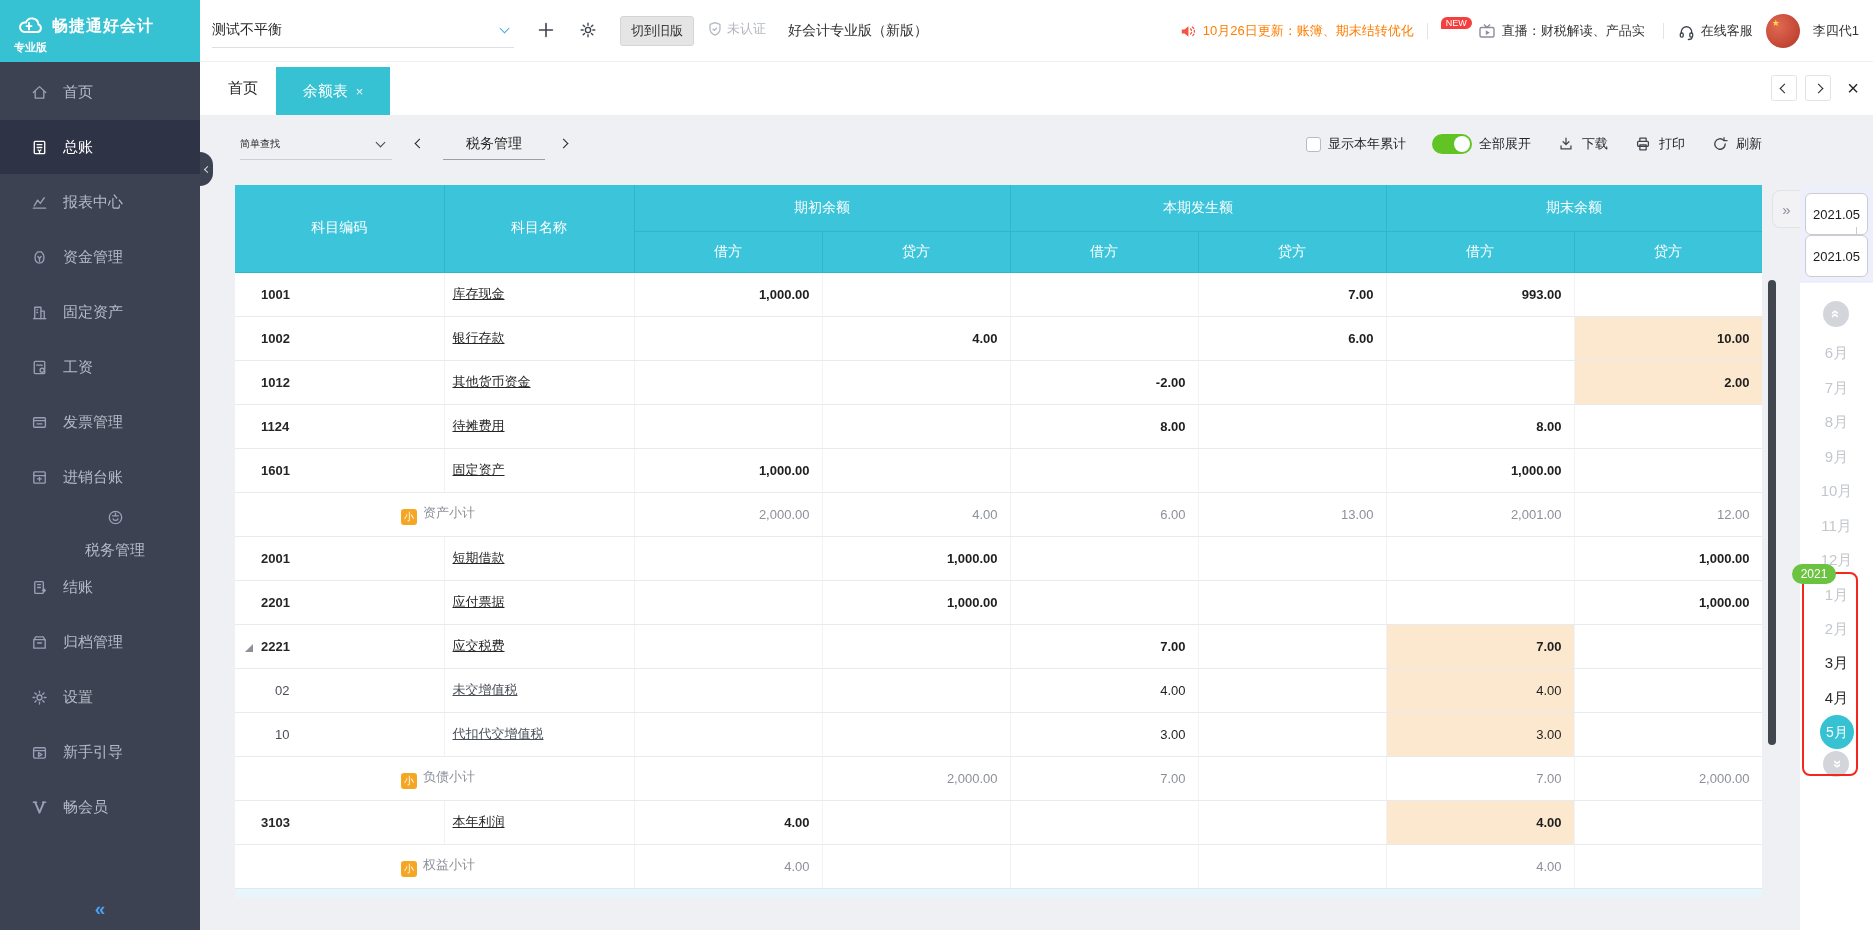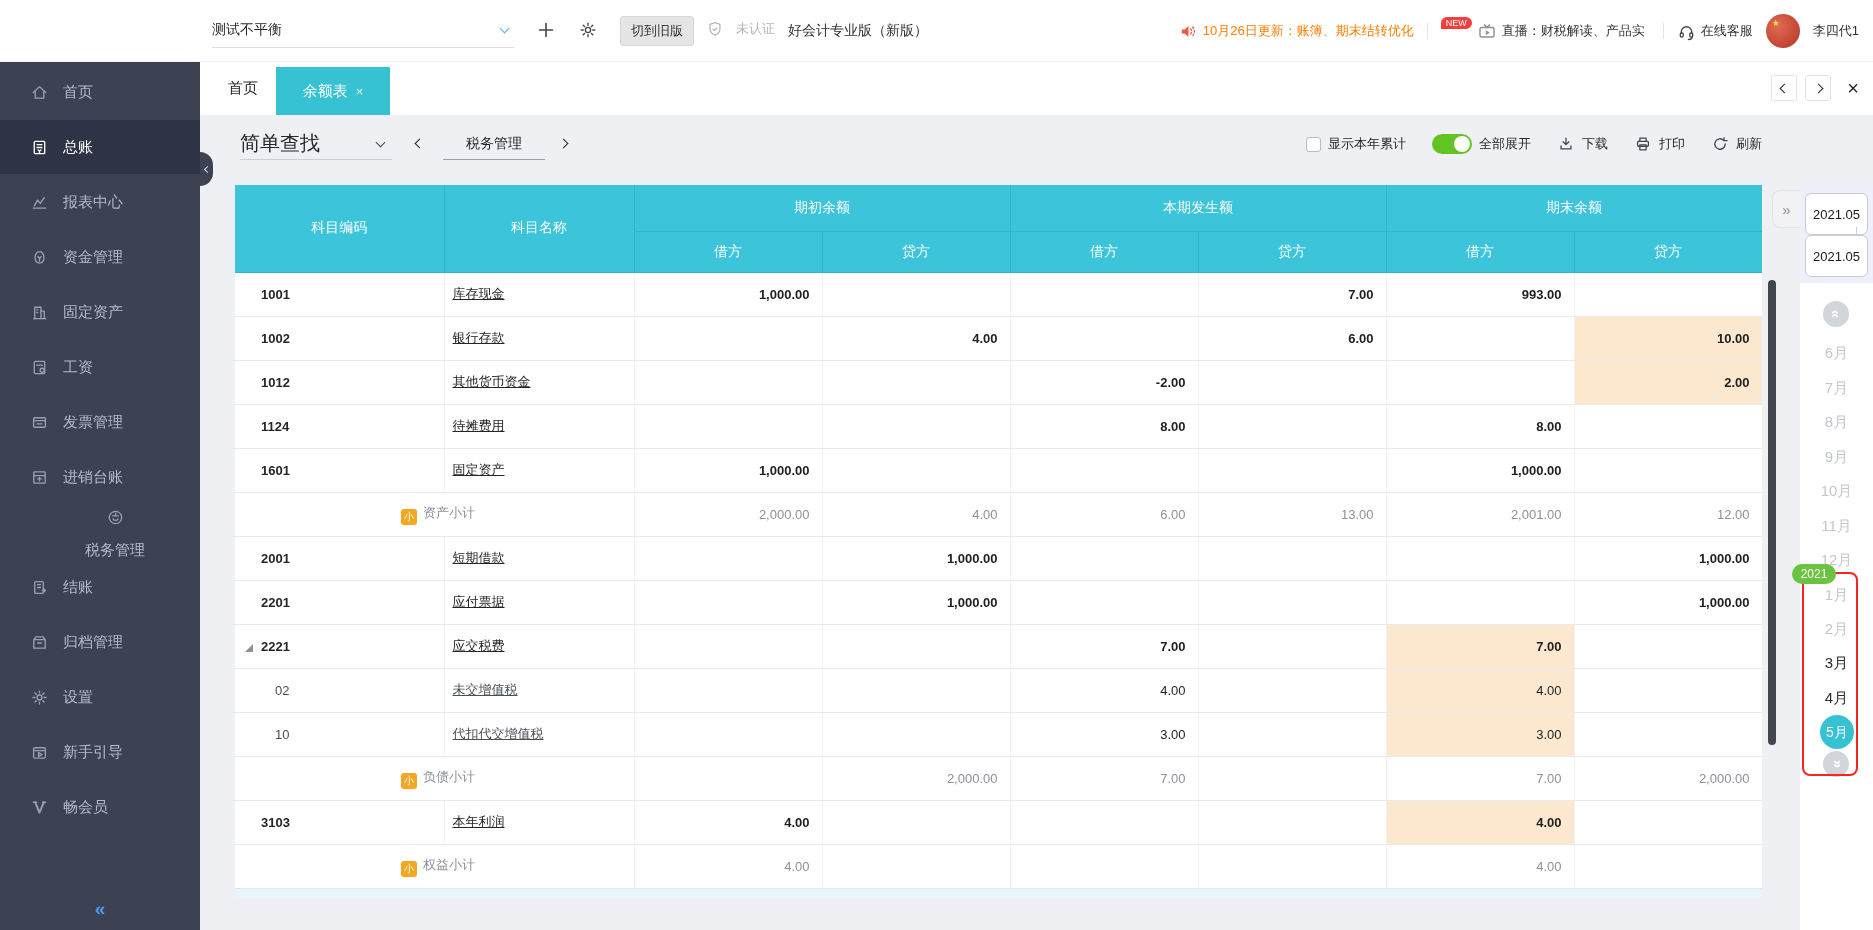--- a/index.html
+++ b/index.html
@@ -15,21 +15,21 @@
   
   #topbar { position:absolute; left:0; top:0; width:1873px; height:62px; background:#fff; border-bottom:1px solid #f0f0f2; z-index:30; }
   #logo { position:absolute; left:0; top:0; width:200px; height:62px; background:#36c2d2; color:#fff; }
   #logo .cloud { position:absolute; left:14px; top:11px; color:#fff; }
   #logo .lg-title { position:absolute; left:52px; top:16px; font-size:16px; font-weight:bold; letter-spacing:1px; }
   #logo .lg-sub { position:absolute; left:14px; top:40px; font-size:11px; font-weight:bold; }
   #acct { position:absolute; left:212px; top:12px; width:302px; height:36px; border-bottom:1px solid #dcdfe3; display:flex; align-items:center; justify-content:space-between; font-size:14px; cursor:pointer; }
   #acct .chv { color:#53a8e2; margin-right:6px; margin-top:-3px; }
   .tb-ic { position:absolute; top:20px; color:#40454d; cursor:pointer; }
   #btn-old { position:absolute; left:620px; top:16px; height:30px; padding:0 10px; border:1px solid #d2d5da; border-radius:3px; font-size:13px; color:#333; display:flex; align-items:center; cursor:pointer; background:#e5e5e5; }
-  #cert { position:absolute; left:706px; top:20px; display:flex; align-items:center; gap:12px; color:#b3b7be; font-size:13px; }
+  #cert { position:absolute; left:706px; top:20px; display:flex; align-items:center; gap:3px; color:#b3b7be; font-size:13px; }
   #prodname { position:absolute; left:788px; top:22px; font-size:14px; color:#333; }
   #topbar-right { position:absolute; right:14px; top:0; height:62px; display:flex; align-items:center; gap:13px; }
   #announce { display:flex; align-items:center; gap:6px; cursor:pointer; }
   #announce .spk { color:#f55441; }
   #announce .txt { color:#ff7d00; font-size:13px; }
   .vdiv { width:1px; height:16px; background:#e3e4e8; }
   #live { display:flex; align-items:center; gap:5px; cursor:pointer; position:relative; }
   #live .badge { background:#f53f3f; color:#fff; font-size:9px; border-radius:7px 7px 7px 1px; padding:1px 5px; position:relative; top:-8px; }
   #live .tv { color:#8a8f99; }
   #live .txt { font-size:13px; color:#333; white-space:nowrap; width:148px; overflow:hidden; }
@@ -55,21 +55,21 @@
   .tab { position:absolute; top:0; height:53px; display:flex; align-items:center; font-size:15px; cursor:pointer; }
   .tab.plain { left:20px; padding:0 8px; color:#262626; }
   .tab.active { left:76px; top:5px; height:48px; width:114px; background:#36c2d2; color:#fff; justify-content:center; gap:8px; }
   .tab .x { font-size:13px; color:#e8fbff; cursor:pointer; }
   #tabnav { position:absolute; right:14px; top:13px; display:flex; align-items:center; gap:8px; }
   #tabnav .navbox { width:26px; height:26px; border:1px solid #e2e3e7; border-radius:3px; display:flex; align-items:center; justify-content:center; color:#262626; cursor:pointer; background:#fff; }
   #tabnav .closeall { font-size:20px; color:#262626; margin-left:8px; cursor:pointer; }
 
   #content { position:absolute; left:0; top:53px; right:0; bottom:0; background:#eef0f3; }
   
-  #search-mode { position:absolute; left:40px; top:13px; width:152px; height:32px; border-bottom:1px solid #ccd0d6; display:flex; align-items:center; justify-content:space-between; font-size:20px; cursor:pointer; }
+  #search-mode { position:absolute; left:40px; top:13px; width:152px; height:32px; border-bottom:1px solid #ccd0d6; display:flex; align-items:center; justify-content:space-between; font-size:10px; cursor:pointer; }
   #search-mode .chv { color:#40454d; margin:-3px 8px 0 0; }
   #subj-prev { position:absolute; left:216px; top:25px; color:#262626; cursor:pointer; }
   #subject { position:absolute; left:243px; top:13px; width:102px; height:32px; border-bottom:1px solid #9aa0a8; display:flex; align-items:center; justify-content:center; font-size:14px; cursor:pointer; }
   #subj-next { position:absolute; left:360px; top:25px; color:#262626; cursor:pointer; }
   #tool-right { position:absolute; right:111px; top:13px; height:32px; display:flex; align-items:center; gap:26px; font-size:13px; color:#262626; }
   .tool-item { display:flex; align-items:center; gap:7px; cursor:pointer; }
   #cb { width:15px; height:15px; border:1.5px solid #b7bbc2; border-radius:3px; background:#fff; }
   #toggle { width:40px; height:20px; border-radius:10px; background:#62c424; position:relative; }
   #toggle .knob { position:absolute; right:2px; top:2px; width:16px; height:16px; border-radius:50%; background:#fff; }
   .tool-item .ic { color:#40454d; }
@@ -107,20 +107,30 @@
   .month.active { left:20px; top:0; width:34px; height:34px; border-radius:50%; background:#36c2d2; color:#fff; font-size:14px; line-height:34px; }
   .mcirc { position:absolute; left:23px; width:26px; height:26px; border-radius:50%; background:#d2d5da; color:#fff; text-align:center; cursor:pointer; font-size:15px; font-weight:bold; }
   .mcirc span { display:inline-block; line-height:26px; }
   #redbox { position:absolute; left:2px; top:387px; width:56px; height:204px; border:2px solid #f5261d; border-radius:8px; z-index:2; pointer-events:none; }
   #yearbadge { position:absolute; left:-8px; top:379px; width:44px; height:20px; background:#6cc241; border-radius:10px; color:#fff; font-size:12px; text-align:center; line-height:20px; z-index:3; }
 </style>
 </head>
 <body>
 
 <div id="topbar">
+  <div id="logo">
+    <span class="ic cloud">
+      <svg viewBox="0 0 20 20" width="30" height="28" fill="none" stroke="currentColor" stroke-width="1.4" stroke-linecap="round" stroke-linejoin="round">
+          <path d="M7 15 a3.4 3.4 0 1 1 .8-6.7 a4.6 4.6 0 0 1 8.9 1.2 a2.9 2.9 0 0 1 -.4 5.5 Z"></path>
+          <path d="M10 8.6 v4.6 M8.2 10.8 h3.6"></path>
+        </svg>
+    </span>
+    <div class="lg-title">畅捷通好会计</div>
+    <div class="lg-sub">专业版</div>
+  </div>
   <div id="acct">
     <span>测试不平衡</span>
     <span class="chv down"></span>
   </div>
   <span class="tb-ic ic" style="left:536px">
     <svg viewBox="0 0 20 20" width="20" height="20" fill="none" stroke="currentColor" stroke-width="1.6" stroke-linecap="round">
         <path d="M10 3.5 v13 M3.5 10 h13"></path>
       </svg>
   </span>
   <span class="tb-ic ic" style="left:578px">

